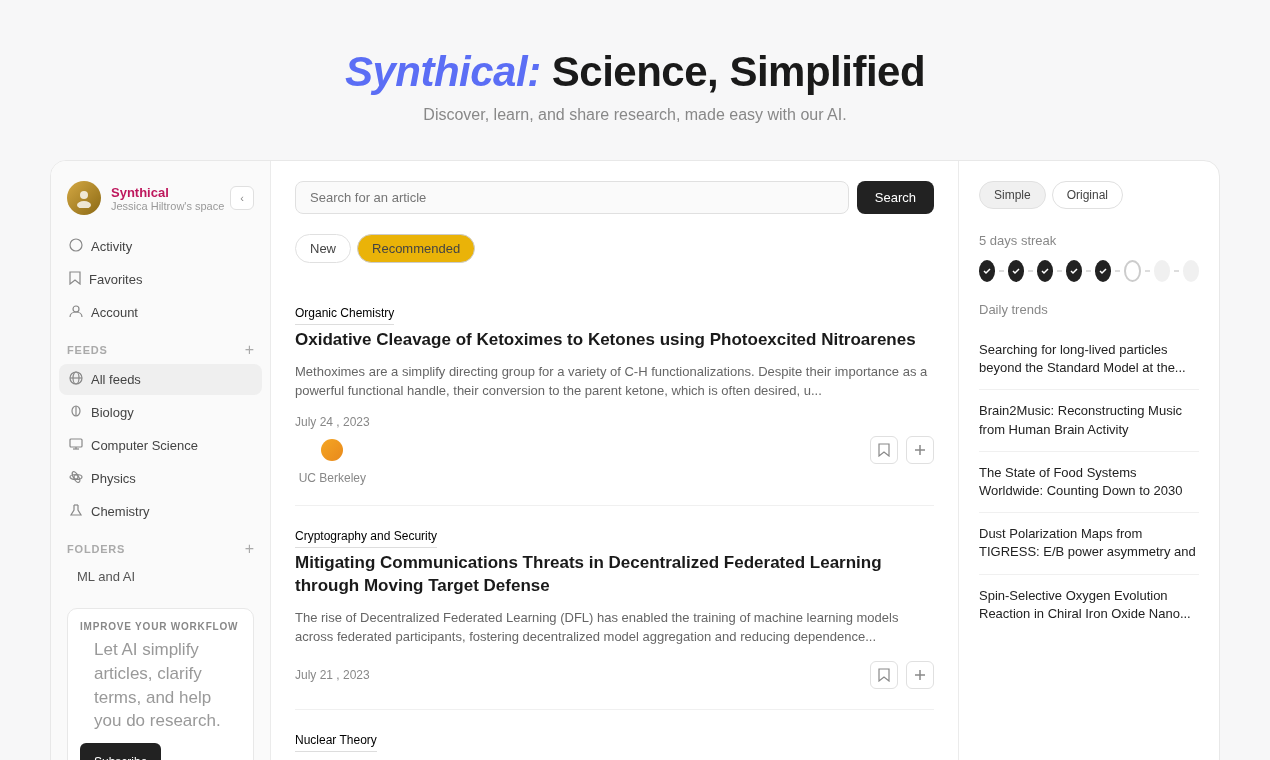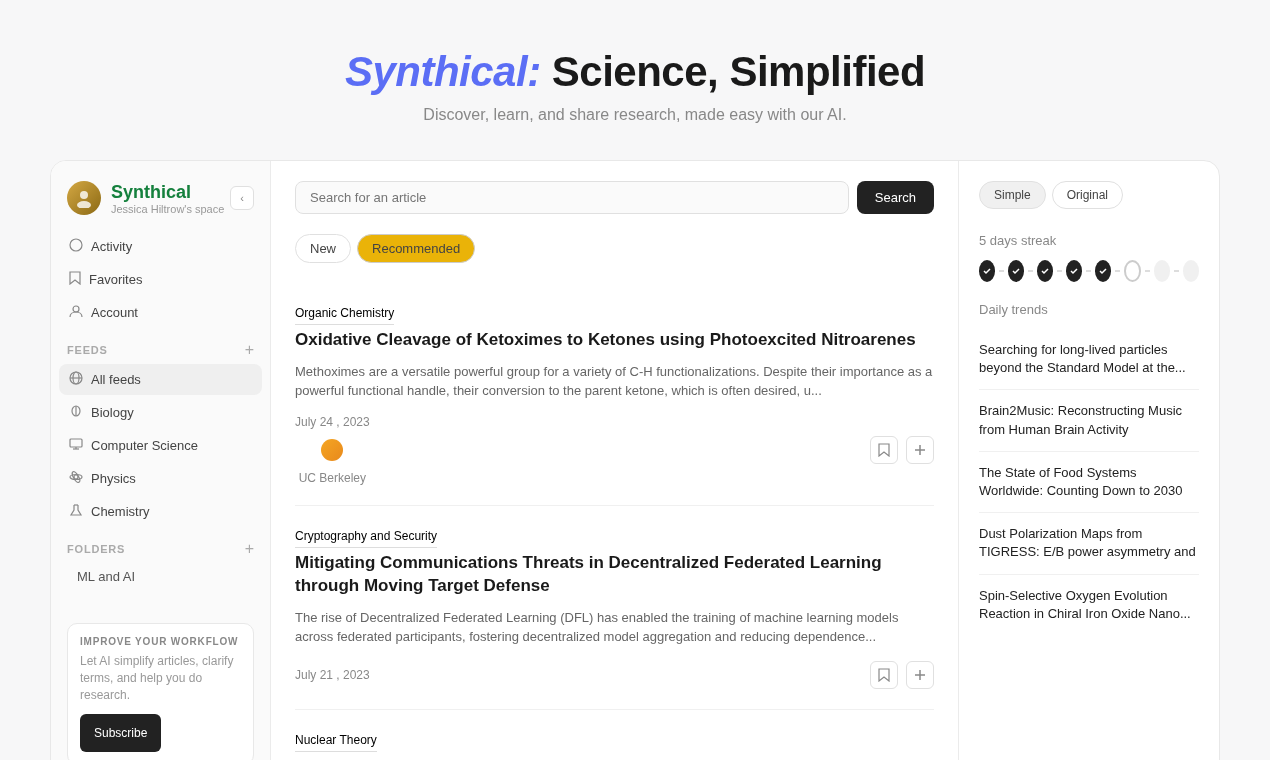--- a/index.html
+++ b/index.html
@@ -70,23 +70,23 @@
       border-radius: 50%;
       background: linear-gradient(135deg, #d4a843, #8b6914);
       display: flex;
       align-items: center;
       justify-content: center;
       color: #fff;
       font-size: 13px;
       font-weight: 600;
     }
     .user-info .user-name {
-      font-size: 18px;
+      font-size: 13px;
       font-weight: 600;
-      color: #15803d;
+      color: #be185d;
     }
     .user-info .user-space {
       font-size: 11px;
       color: #999;
     }
     .collapse-btn {
       width: 24px;
       height: 24px;
       border: 1px solid #e0e0e0;
       border-radius: 6px;
@@ -165,24 +165,25 @@
     }
     .upgrade-title {
       font-size: 10px;
       font-weight: 700;
       color: #888;
       text-transform: uppercase;
       letter-spacing: 0.8px;
       margin-bottom: 6px;
     }
     .upgrade-text {
-      font-size: 12px;
+      font-size: 17px;
       color: #999;
       line-height: 1.4;
       margin-bottom: 10px;
+      margin-left: 14px;
     }
     .subscribe-btn {
       background: #222;
       color: #fff;
       border: none;
       border-radius: 6px;
       padding: 12px 14px;
       font-size: 12px;
       font-weight: 500;
       cursor: pointer;
@@ -535,21 +536,21 @@
         <span>New</span>
       </div>
       <div class="tab active">
         <span>Recommended</span>
       </div>
     </div>
 
     <div class="article-card">
       <div class="article-category">Organic Chemistry</div>
       <div class="article-title">Oxidative Cleavage of Ketoximes to Ketones using Photoexcited Nitroarenes</div>
-      <div class="article-abstract">Methoximes are a versatile powerful group for a variety of C-H functionalizations. Despite their importance as a powerful functional handle, their conversion to the parent ketone, which is often desired, u...</div>
+      <div class="article-abstract">Methoximes are a simplify directing group for a variety of C-H functionalizations. Despite their importance as a powerful functional handle, their conversion to the parent ketone, which is often desired, u...</div>
       <div class="article-meta">
         <div class="article-meta-left">
           <span>July 24 , 2023</span>
           <span class="source-badge"></span>
           <span>UC Berkeley</span>
         </div>
         <div class="article-meta-right">
           <div class="icon-btn">
             <svg width="12" height="14" viewBox="0 0 12 14" fill="none">
                 <path d="M1 1h10v12L6 9 1 13V1z" stroke="#888" stroke-width="1.2"></path>

